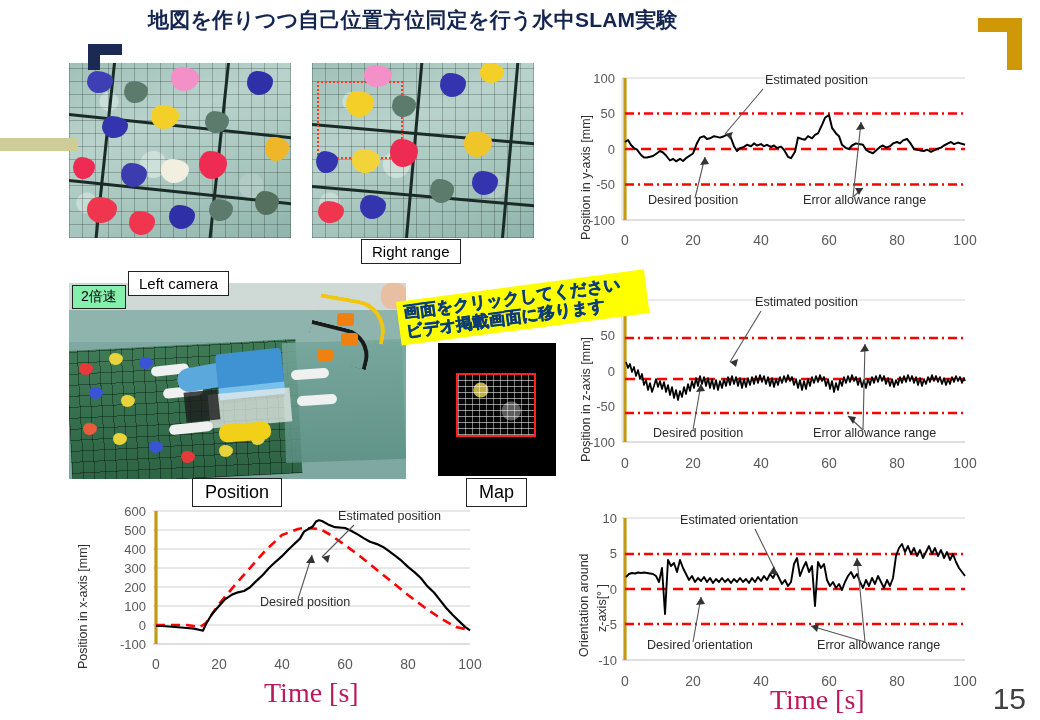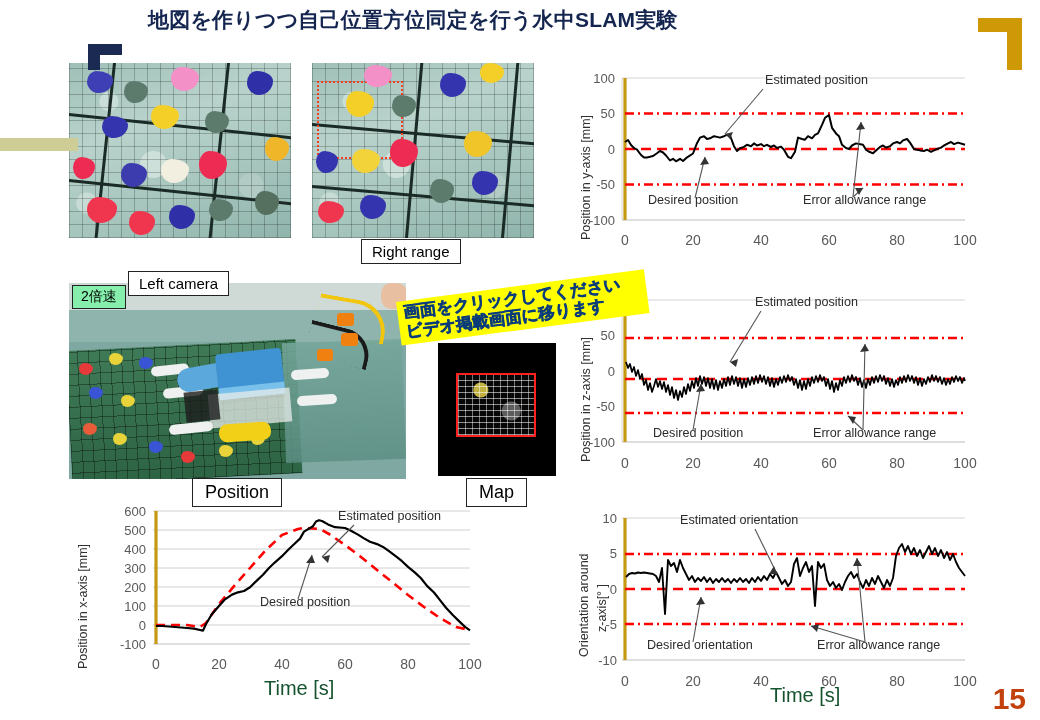--- a/index.html
+++ b/index.html
@@ -57,29 +57,29 @@
   }
 
   
   .chart { position:absolute; z-index:3; }
   .chart svg { display:block; }
   .axis-title {
     position:absolute; font-size:12.5px; color:#2f2f2f; white-space:nowrap;
   }
   .axis-title.vert { transform:rotate(-90deg); transform-origin:left top; }
   .xaxis-title {
-    position:absolute; font-size:20px; color:#14532d; white-space:nowrap;
+    position:absolute; font-size:28px; color:#be185d; white-space:nowrap;font-family:Liberation Serif, serif;
   }
   .ann { font-size:12.6px; fill:#2b2b2b; font-family:"Liberation Sans", sans-serif; }
   .ticklab { font-size:13px; fill:#5a5a5a; font-family:"Liberation Sans", sans-serif; }
   .ticklab.big { font-size:14px; }
 
   .page-num {
     position:absolute; right:14px; bottom:4px; font-size:30px;
-    font-weight:bold; color:#c2410c; z-index:8;
+    font-weight:normal; color:#404040; z-index:8;
   }
 </style>
 </head>
 <body>
 
 <div class="corner-tl">
   <div class="h"></div>
   <div class="v"></div>
 </div>
 <div class="corner-tr">

